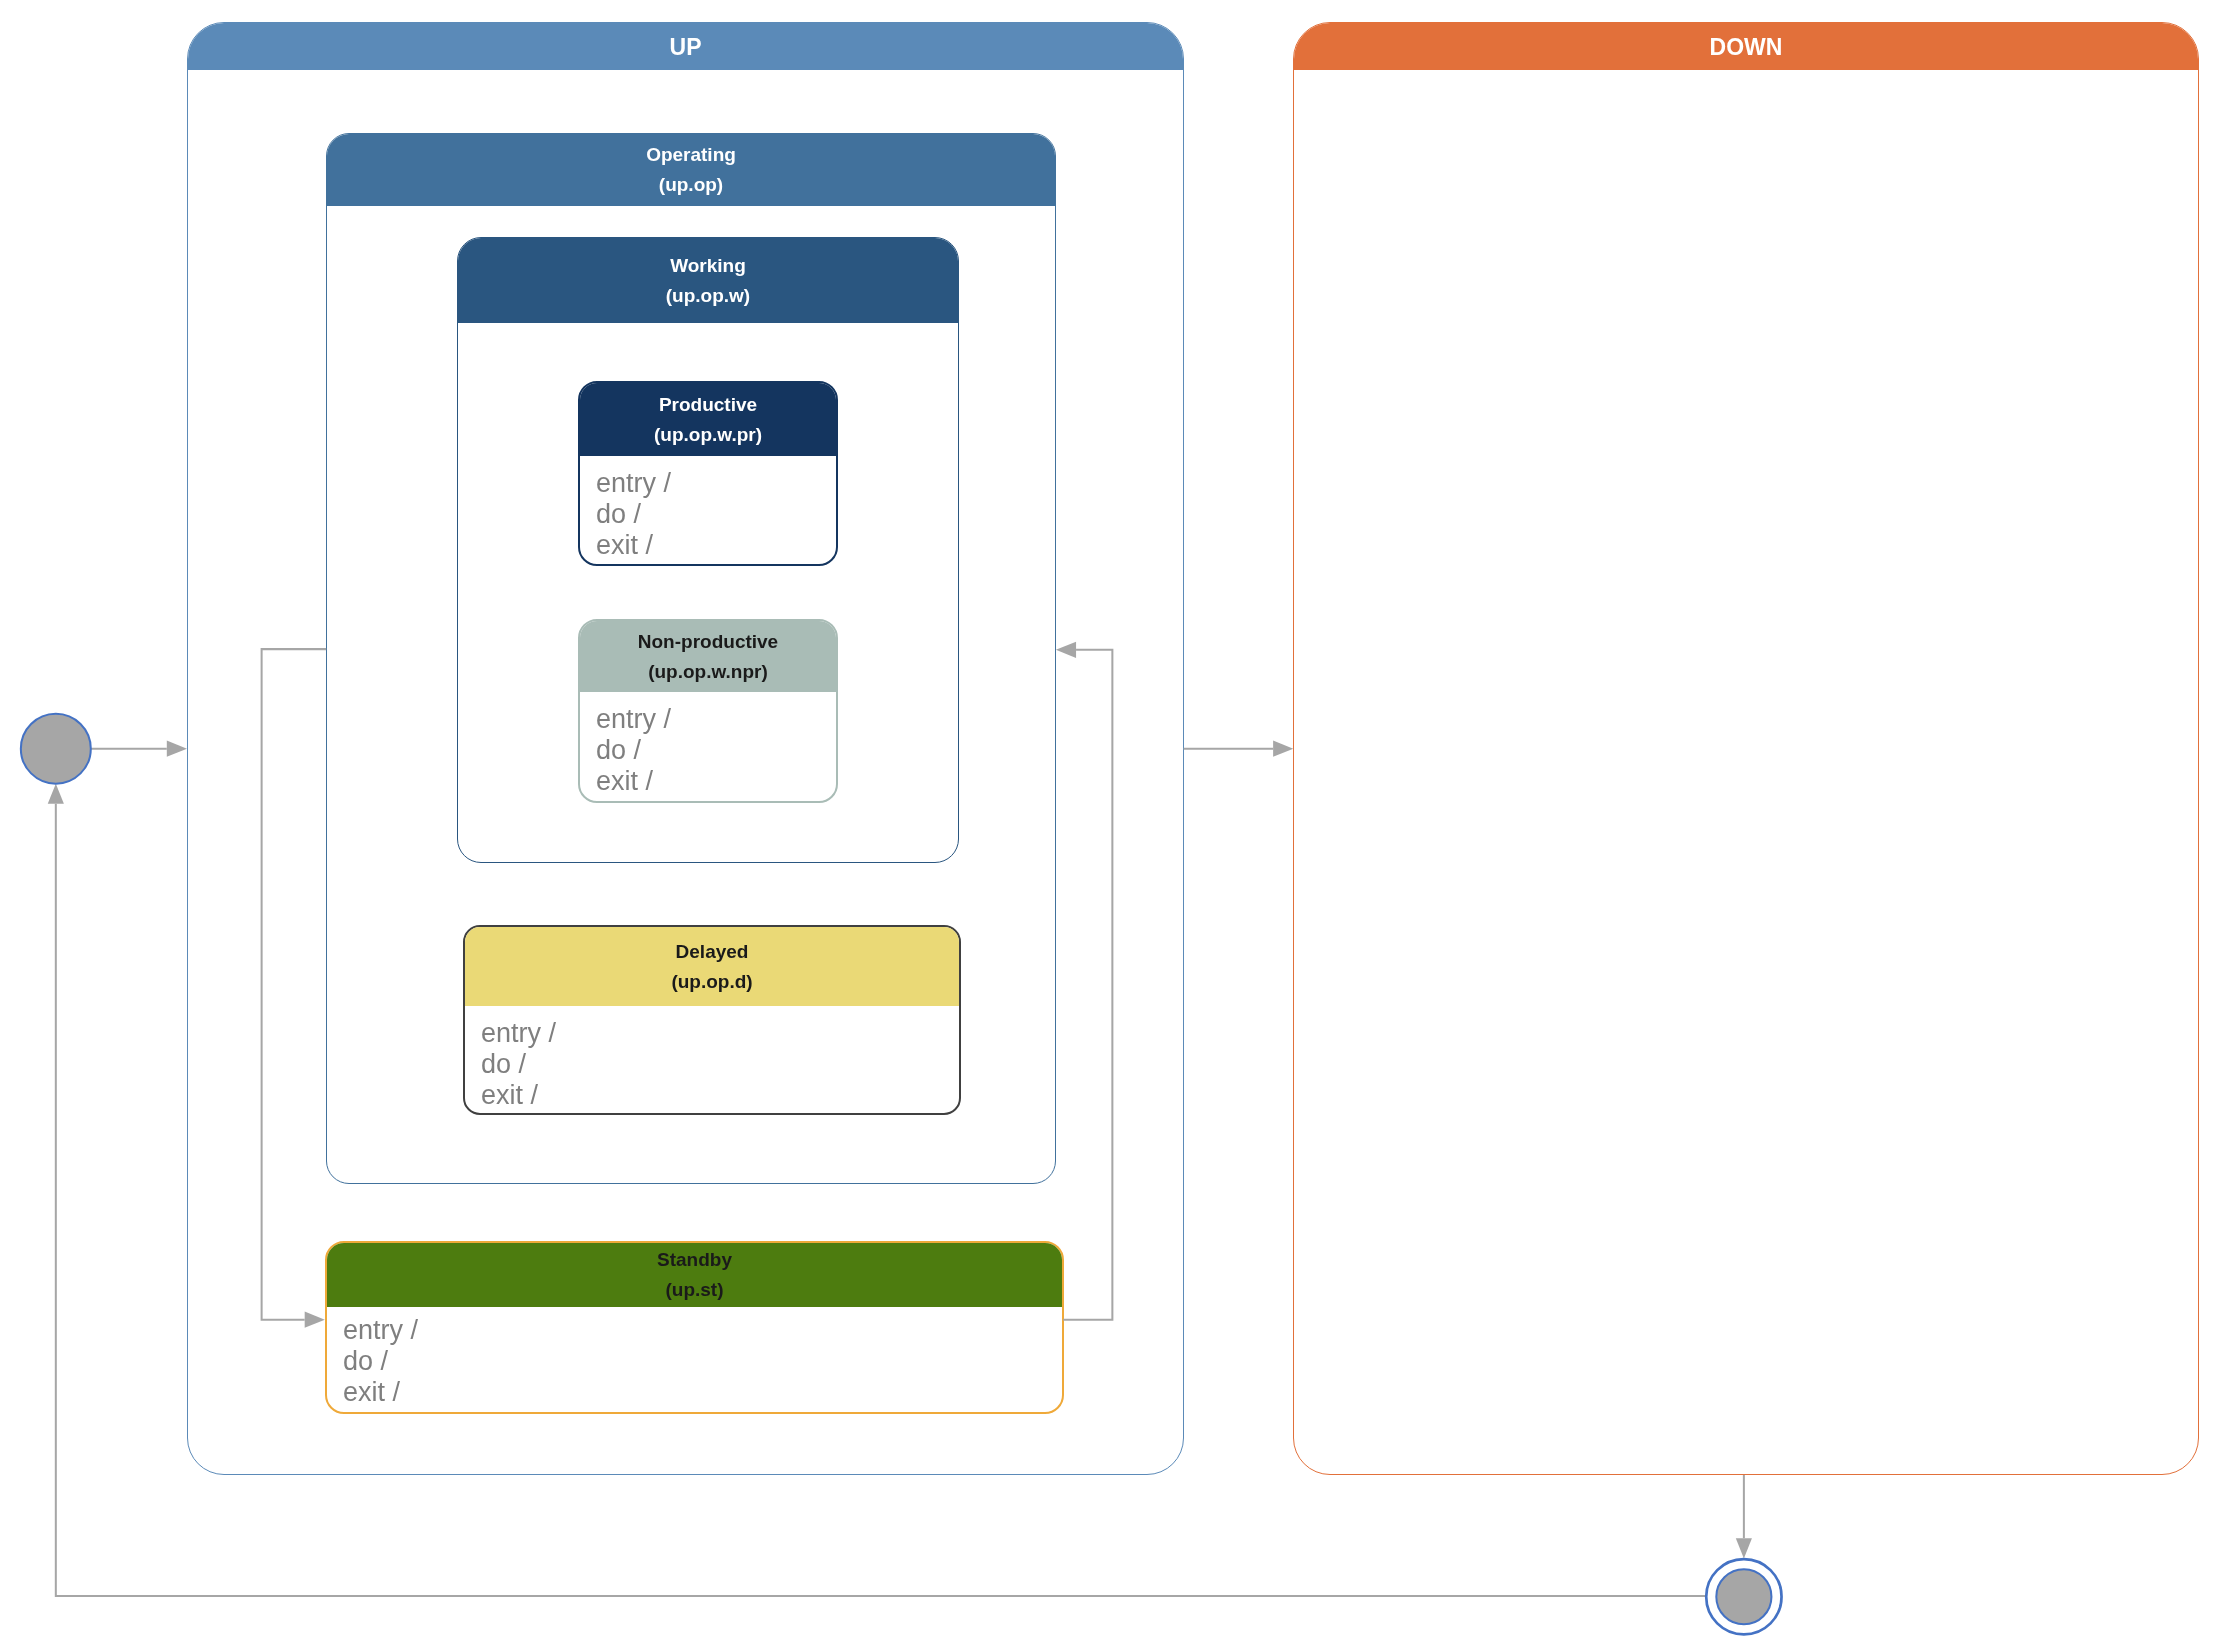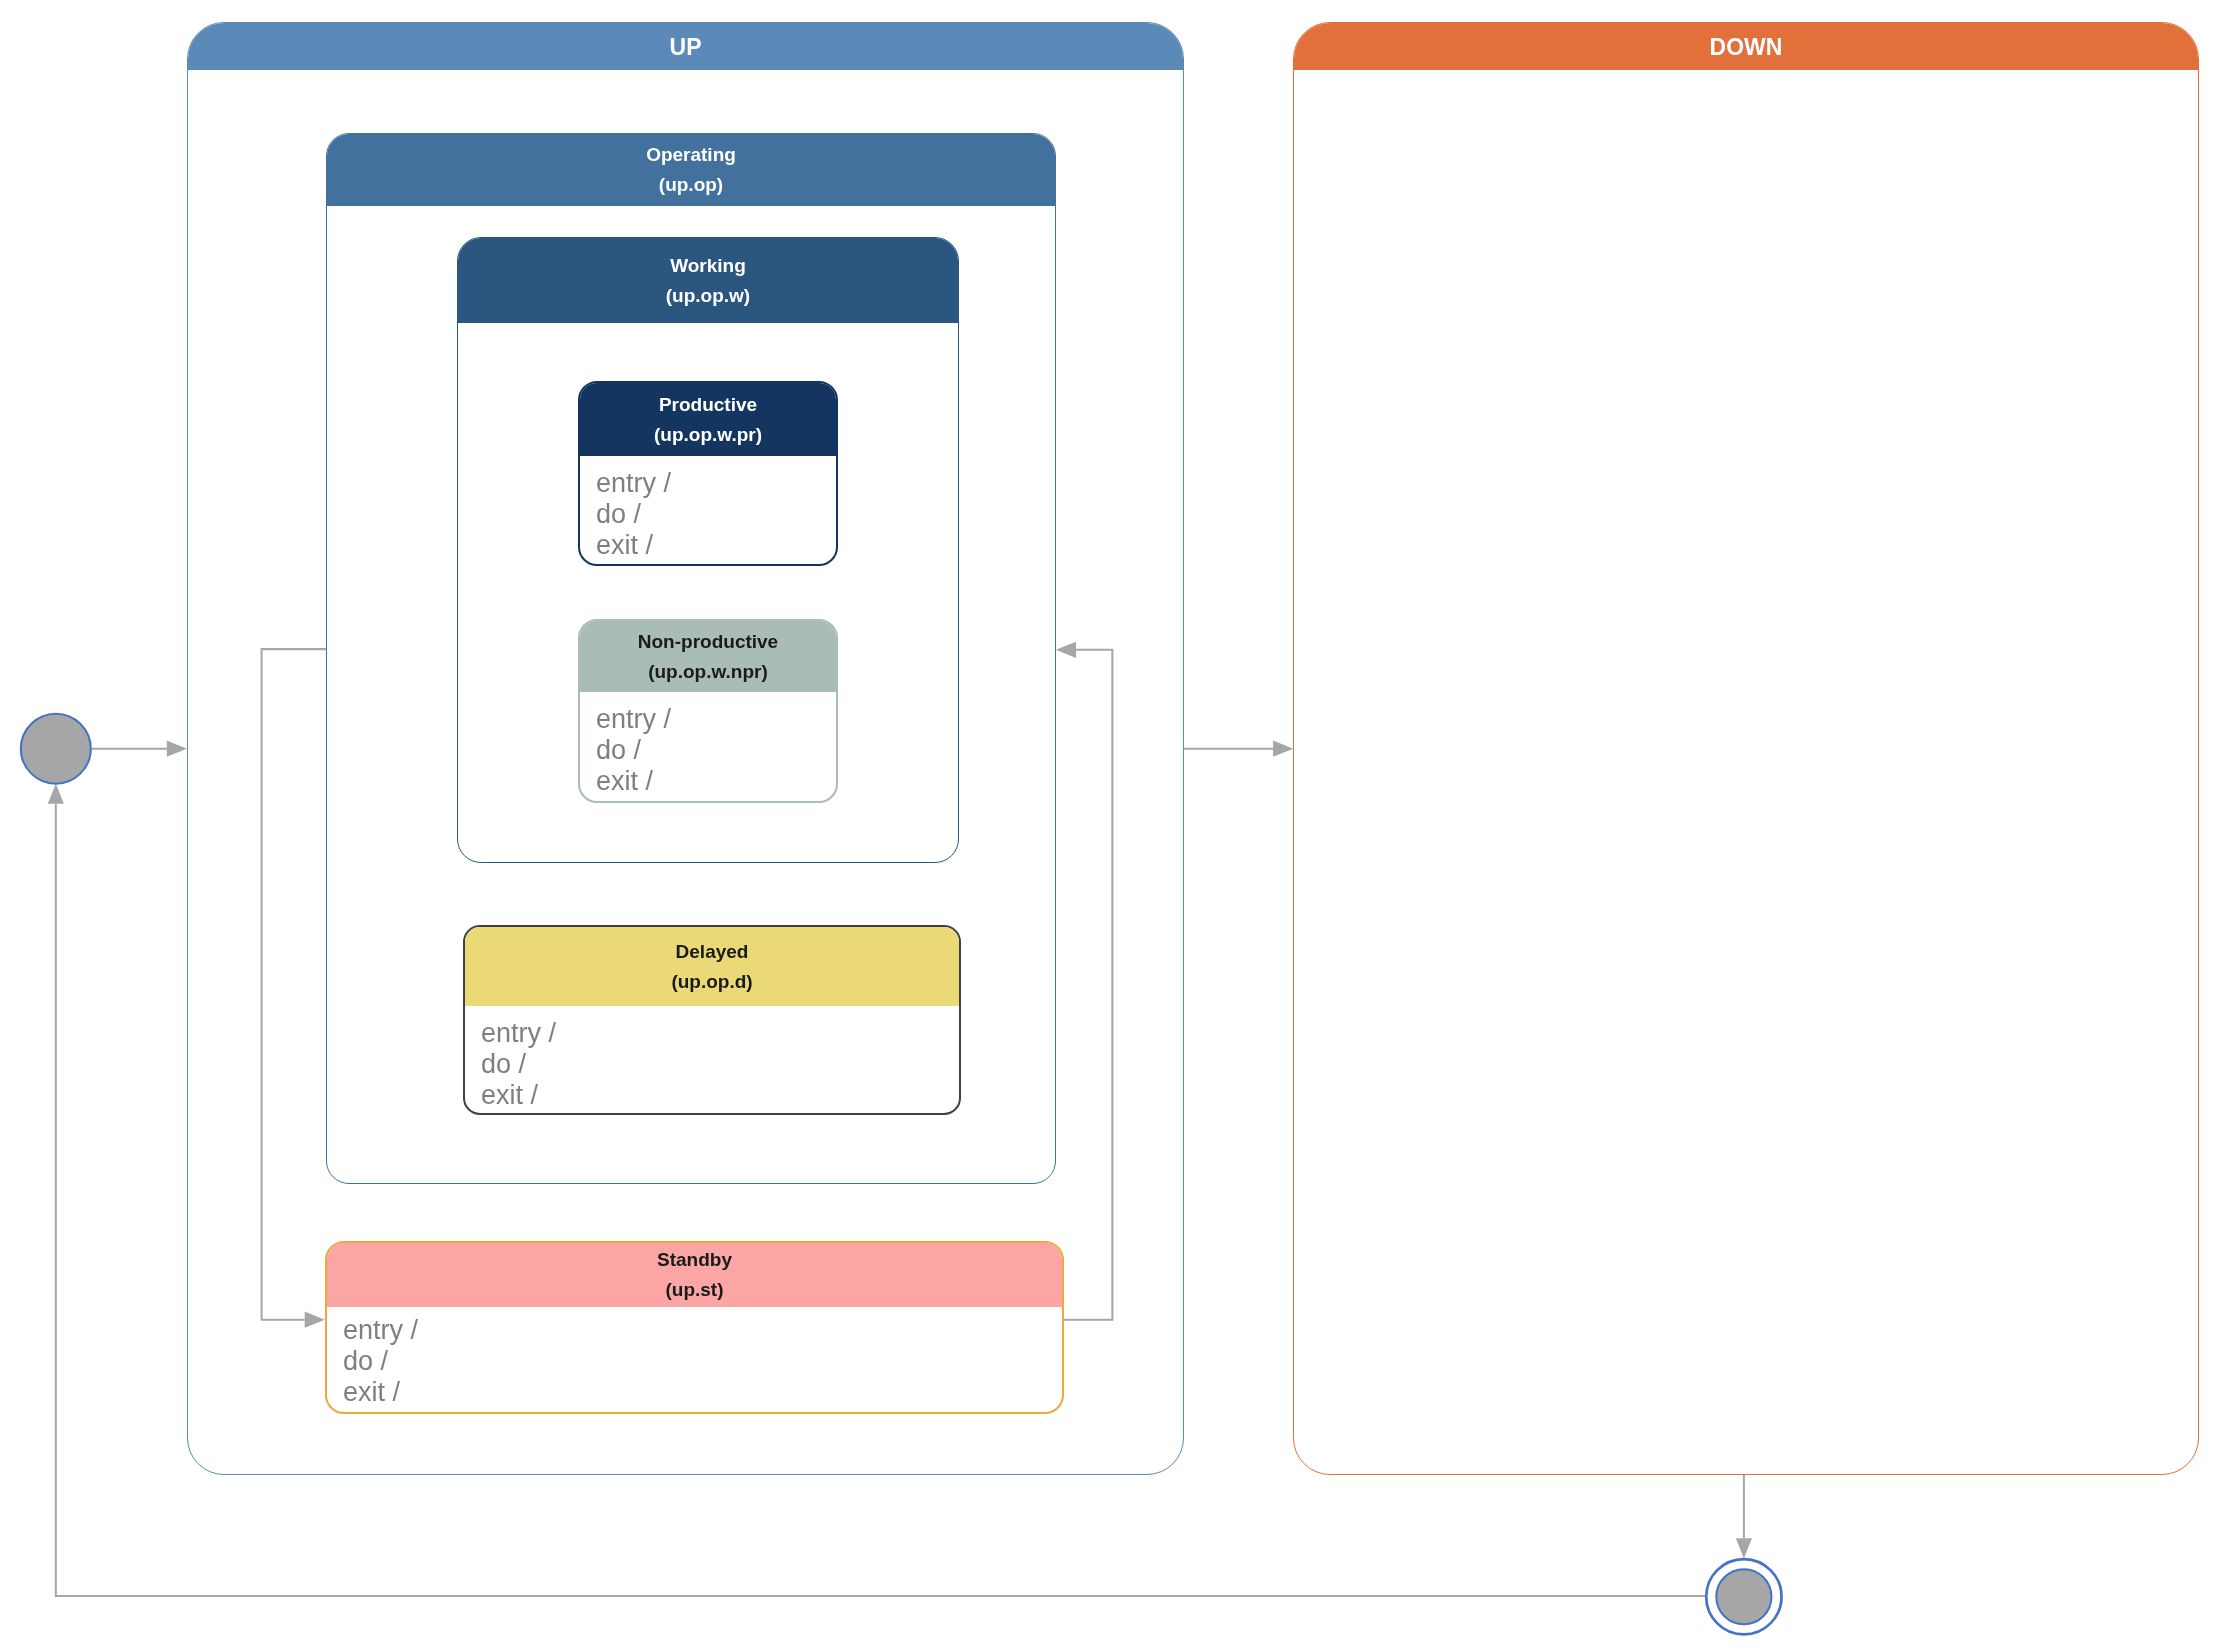--- a/index.html
+++ b/index.html
@@ -84,21 +84,21 @@
       <span>(up.op.d)</span>
     </header>
     <div class="actions">
       <div>entry /</div>
       <div>do /</div>
       <div>exit /</div>
     </div>
   </section>
 
   <section class="state" style="left:325px; top:1241px; width:739px; height:173px; border:2px solid #efa939; border-radius:19px;">
-    <header class="hdr dark" style="height:64px; background:#fca5a5;">
+    <header class="hdr dark" style="height:64px; background:#4d7c0f;">
       <span>Standby</span>
       <span>(up.st)</span>
     </header>
     <div class="actions" style="padding-top:8px;">
       <div>entry /</div>
       <div>do /</div>
       <div>exit /</div>
     </div>
   </section>
 

